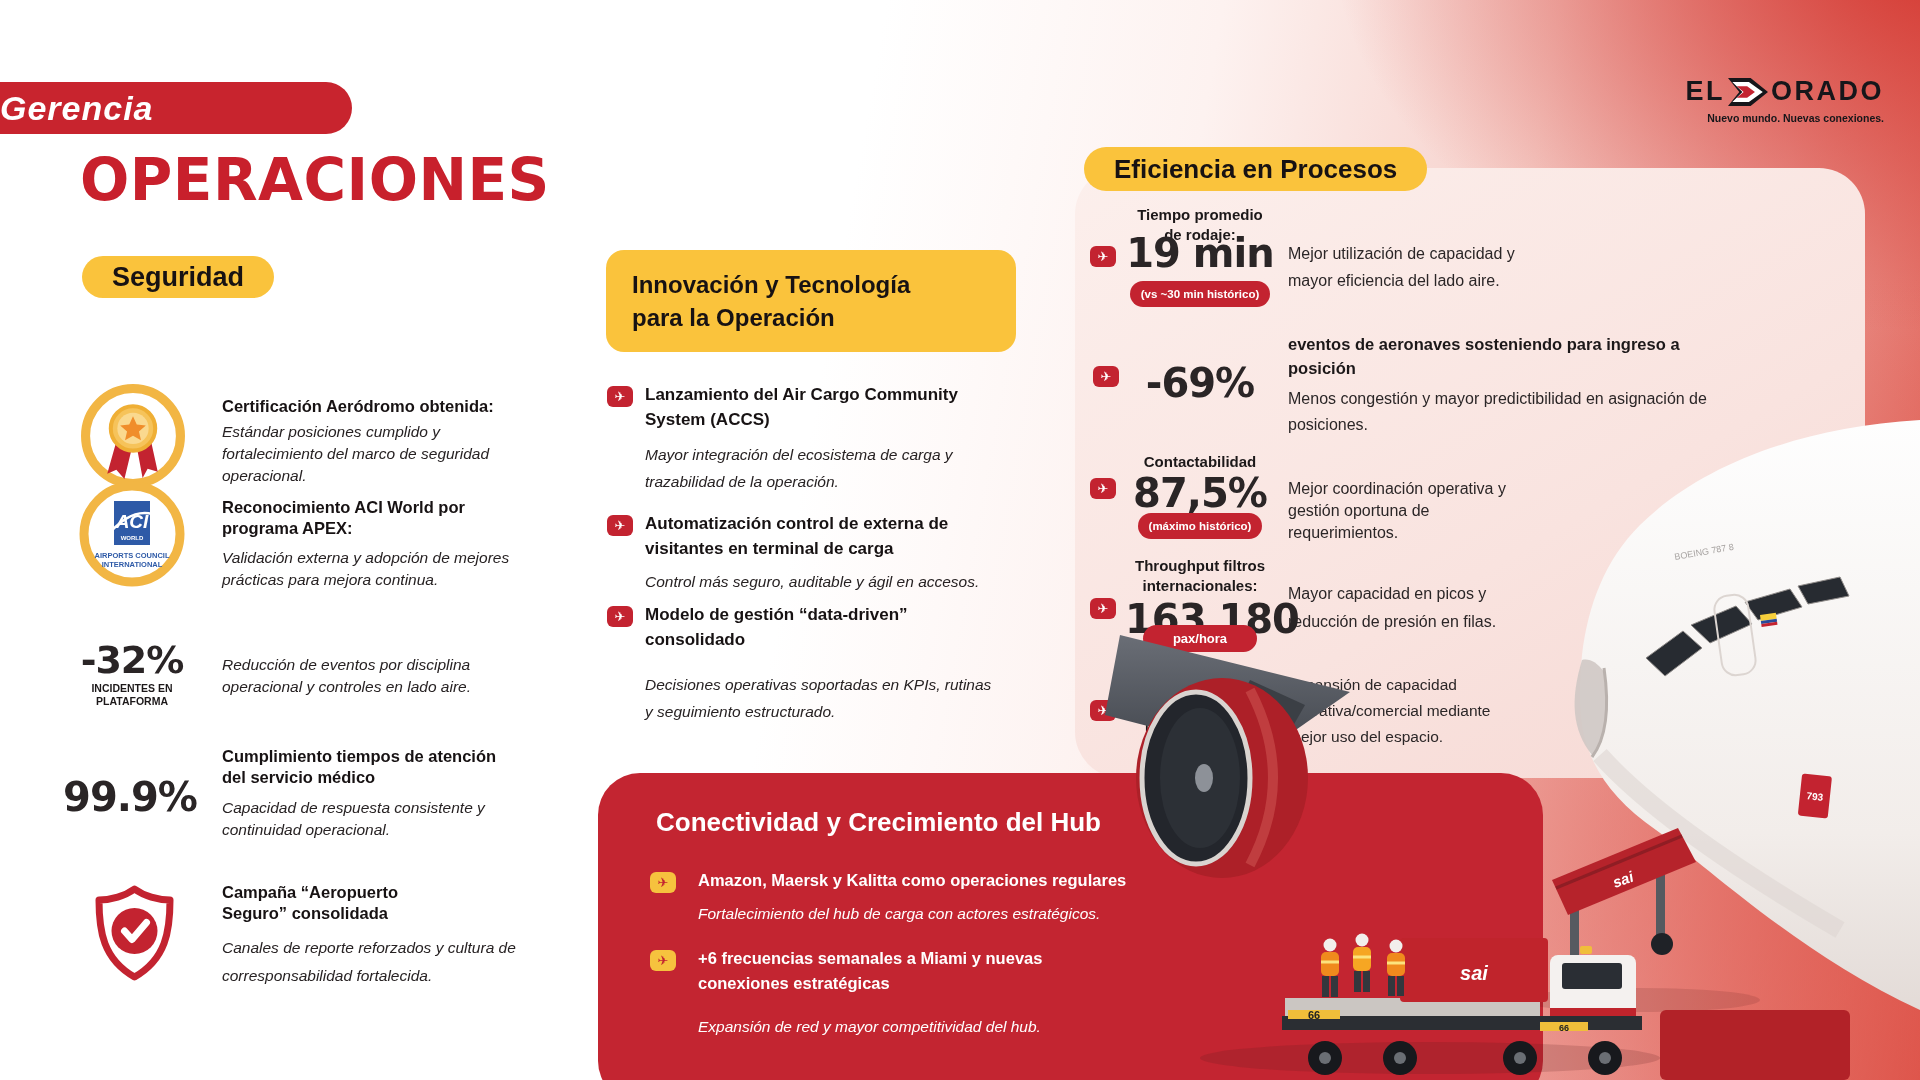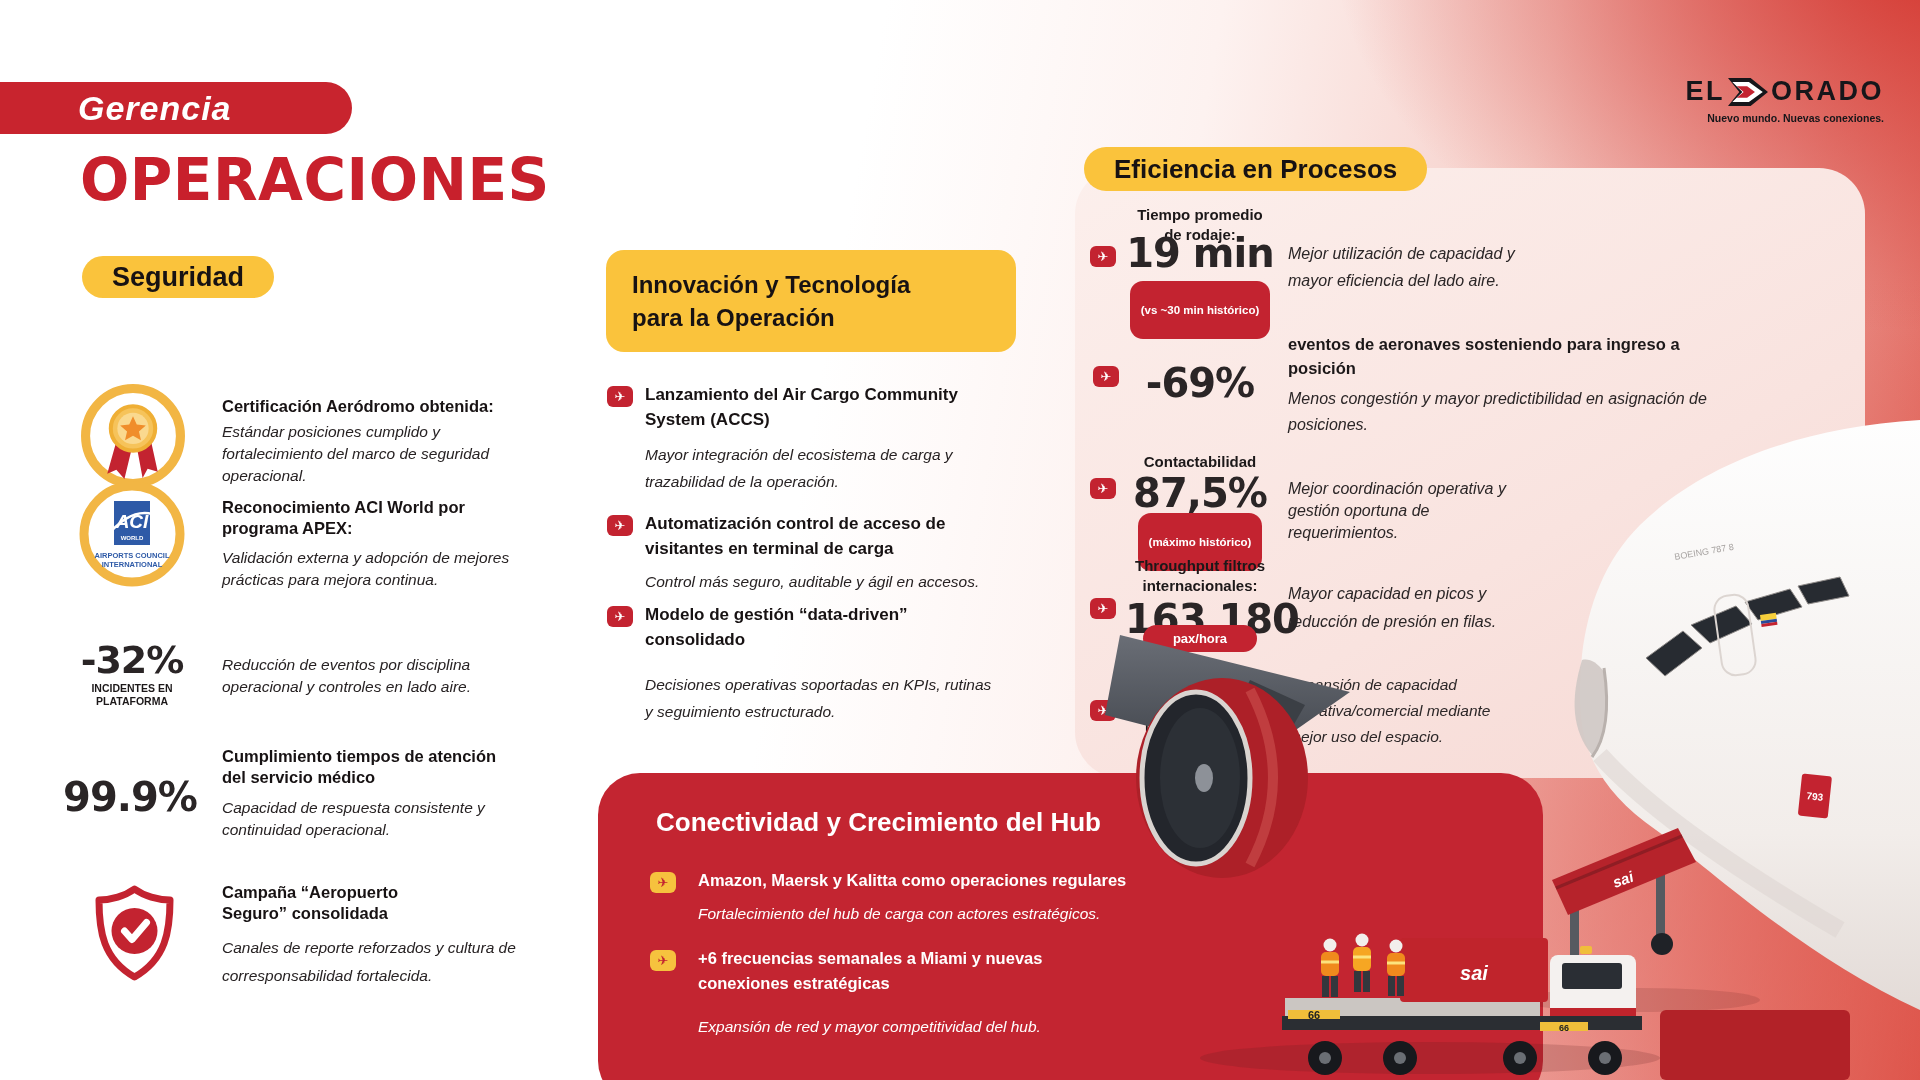--- a/index.html
+++ b/index.html
@@ -6,21 +6,21 @@
   .page{position:relative;width:1920px;height:1080px;overflow:hidden;
     font-family:"Liberation Sans",sans-serif;color:#1C1819;
     background:
       radial-gradient(1100px 700px at 101% -5%, rgba(211,52,45,.95) 0%, rgba(211,52,45,0) 55%),
       radial-gradient(1500px 950px at 104% 80%, rgba(224,92,82,.8) 0%, rgba(224,92,82,0) 62%),
       linear-gradient(100deg,#ffffff 42%,#FDF2F0 58%,#F6CFC9 74%,#ECA09A 86%,#E2695F 96%,#DC4F45 100%);}
   .abs{position:absolute;}
   .desc{font-style:italic;color:#272223;}
   .stat{font-family:"DejaVu Sans",sans-serif;font-weight:bold;color:#2A2526;letter-spacing:-1px;white-space:nowrap;margin-top:6px;}
   .kicker-pill{left:0;top:82px;width:352px;height:52px;background:#C8242E;
-    border-radius:0 26px 26px 0;display:flex;align-items:center;padding-left:78px;box-sizing:border-box;}
+    border-radius:0 26px 26px 0;display:flex;align-items:center;box-sizing:border-box;}
   .kicker-pill span{color:#fff;font-style:italic;font-weight:600;font-size:34px;letter-spacing:1px;}
   .page-title{left:80px;top:146px;font-family:"DejaVu Sans",sans-serif;font-weight:bold;
     font-size:58px;color:#C8202C;letter-spacing:0.5px;}
   .ypill{background:#FAC33C;border-radius:22px;color:#171213;font-weight:bold;display:inline-block;}
   .seg-pill{left:82px;top:256px;height:42px;line-height:42px;padding:0 30px;font-size:27px;}
   .eff-pill{left:1084px;top:147px;height:44px;line-height:44px;padding:0 30px;font-size:26px;z-index:6;}
   .innov-box{left:606px;top:250px;width:410px;height:102px;background:#FAC33C;border-radius:18px;
     display:flex;flex-direction:column;justify-content:center;padding-left:26px;box-sizing:border-box;}
   .innov-box div{font-size:24px;font-weight:bold;line-height:33px;color:#171213;}
   .item-title{font-size:16.5px;font-weight:bold;line-height:21px;color:#171213;}
@@ -29,24 +29,24 @@
   .mid-desc{font-size:15.5px;line-height:27px;}
   .stat-label{font-size:10.5px;font-weight:bold;line-height:13px;text-align:center;color:#1C1819;}
   .pb{display:flex;align-items:center;justify-content:center;width:26px;height:21px;
     background:#C32330;border-radius:6px;color:#fff;}
   .pb::before{content:"✈";font-family:"DejaVu Sans",sans-serif;font-size:13px;line-height:1;}
   .pb.yb{background:#F6C23E;color:#C32330;}
   .panel{left:1075px;top:168px;width:790px;height:610px;border-radius:46px;
     background:linear-gradient(150deg,#FCEFEC 0%,#F9E3DF 60%,#F6D8D3 100%);z-index:2;}
   .eff-label{font-size:15px;font-weight:bold;line-height:20px;text-align:center;color:#1C1819;}
   .eff-stat{font-size:40px;line-height:42px;text-align:center;}
-  .eff-desc{font-size:16px;font-style:italic;color:#2B2627;}
+  .eff-desc{font-size:16px;color:#2B2627;}
   .badge-wrap{text-align:center;}
   .badge{display:inline-block;background:#C32330;color:#fff;font-weight:bold;font-size:11.5px;
-    padding:23px 11px;border-radius:13px;white-space:nowrap;}
+    padding:7px 11px;border-radius:13px;white-space:nowrap;}
   .badge.wide{padding:6px 30px;font-size:13px;border-radius:15px;}
   .hub-box{left:598px;top:773px;width:945px;height:330px;background:#C32531;border-radius:42px;z-index:3;}
   .hub-heading{left:58px;top:34px;font-size:26px;font-weight:bold;color:#fff;}
   .hub-title{font-size:16.5px;font-weight:bold;color:#fff;line-height:25px;}
   .hub-desc{font-size:15.5px;font-style:italic;color:#fff;line-height:21px;}
   .brand{left:1628px;top:76px;width:256px;text-align:right;}
   .brand-row{display:flex;align-items:center;justify-content:flex-end;gap:3px;}
   .brand-row span{font-size:27px;font-weight:bold;letter-spacing:2.5px;color:#16161A;}
   .brand-tagline{margin-top:5px;font-size:10.5px;font-weight:bold;color:#16161A;}
   .plane-svg{left:1100px;top:410px;z-index:5;}
@@ -122,21 +122,21 @@
   <div class="abs innov-box">
     <div>Innovación y Tecnología</div>
     <div>para la Operación</div>
   </div>
 
   <div class="abs pb" style="left: 607px;top:386px"></div>
   <div class="abs mid-title" style="left:645px;top:382px;width:330px">Lanzamiento del Air Cargo Community System (ACCS)</div>
   <div class="abs desc mid-desc" style="left:645px;top:441px;width:330px">Mayor integración del ecosistema de carga y trazabilidad de la operación.</div>
 
   <div class="abs pb" style="left:607px;top:515px"></div>
-  <div class="abs mid-title" style="left:645px;top:511px;width:330px">Automatización control de acceso de visitantes en terminal de carga</div>
+  <div class="abs mid-title" style="left:645px;top:511px;width:330px">Automatización control de externa de visitantes en terminal de carga</div>
   <div class="abs desc mid-desc" style="left:645px;top:568px;width:390px">Control más seguro, auditable y ágil en accesos.</div>
 
   <div class="abs pb" style="left:607px;top:606px"></div>
   <div class="abs mid-title" style="left:645px;top:602px;width:300px">Modelo de gestión “data-driven” consolidado</div>
   <div class="abs desc mid-desc" style="left:645px;top:671px;width:350px">Decisiones operativas soportadas en KPIs, rutinas y seguimiento estructurado.</div>
 
   <div class="abs panel"></div>
   <div class="abs ypill eff-pill">Eficiencia en Procesos</div>
 
   <div class="abs" style="left:1105px;top:205px;width:190px;z-index:4">

